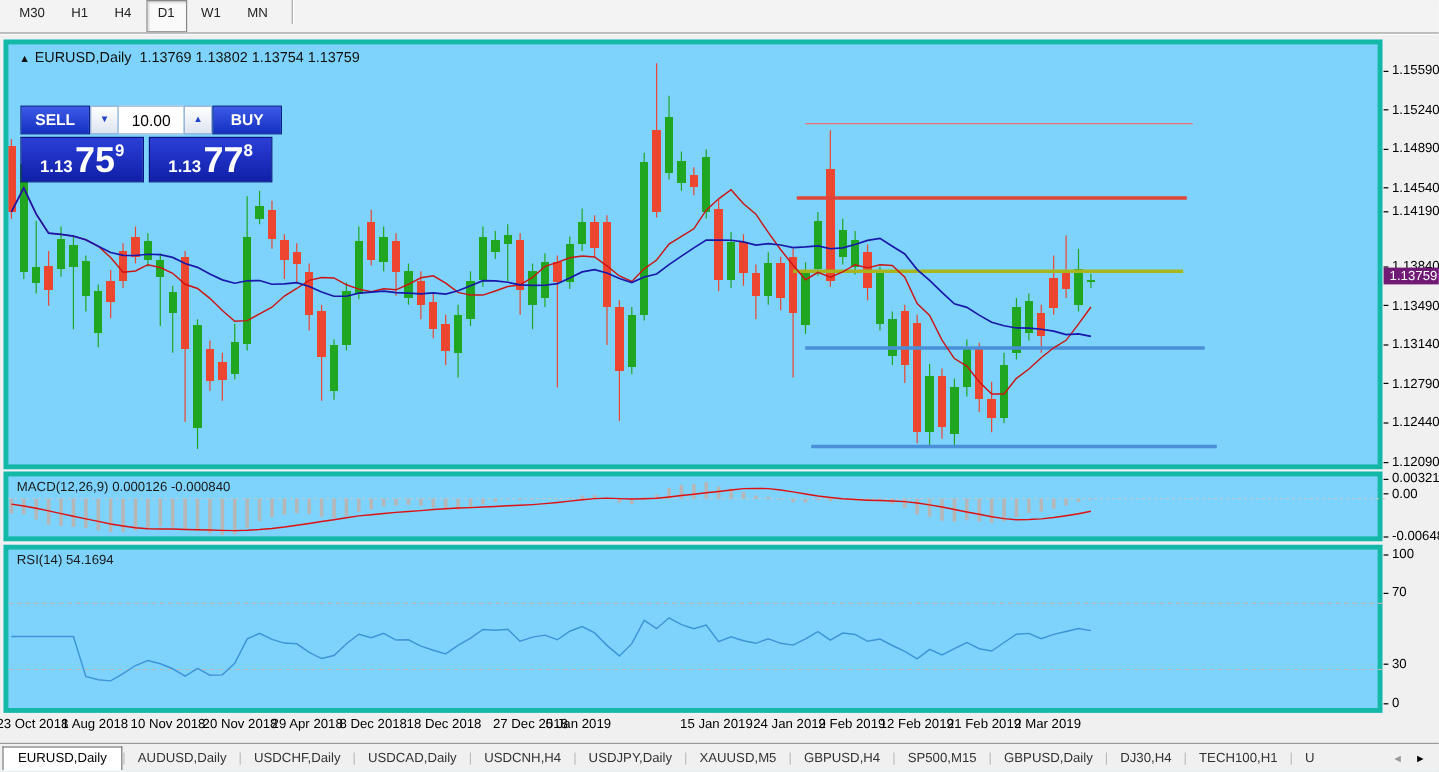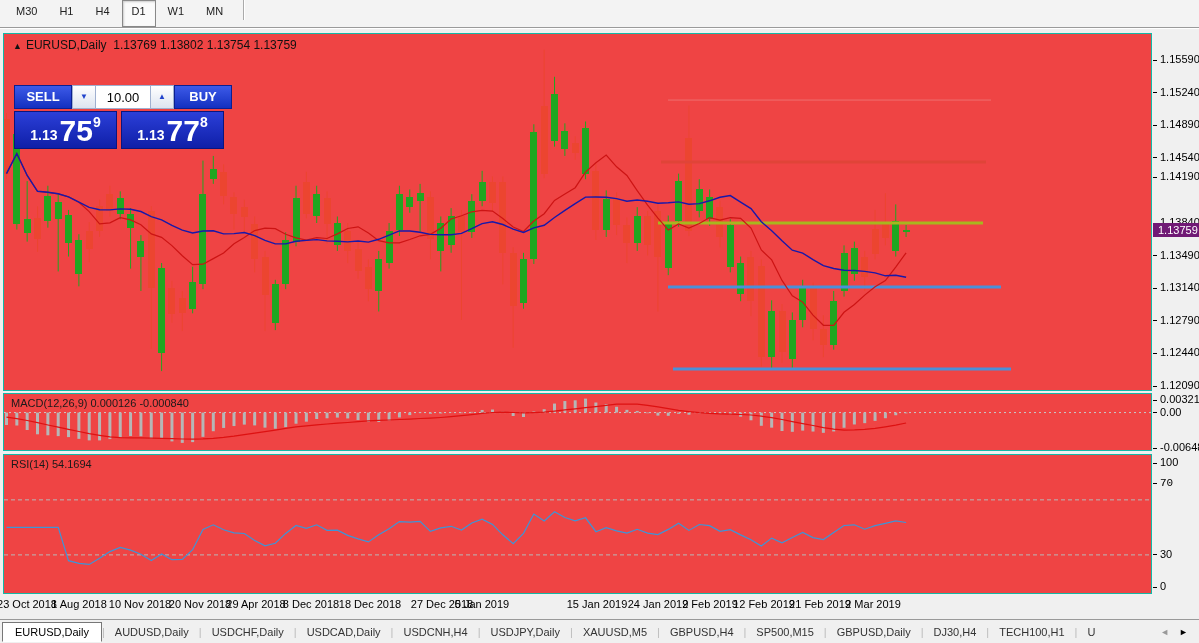--- a/index.html
+++ b/index.html
@@ -4,21 +4,21 @@
 <style>
   * { margin:0; padding:0; box-sizing:border-box; }
   html,body { width:1199px; height:643px; overflow:hidden; background:#f0f0f0;
               font-family:"Liberation Sans","DejaVu Sans",sans-serif; }
   .toolbar { position:absolute; left:0; top:0; width:1199px; height:28px; background:#f3f3f3;
              border-bottom:1px solid #9a9a9a; box-shadow:0 1px 0 #ffffff; display:flex; padding-left:6px; }
   .tf-tab { font-size:11px; color:#222; padding:4px 9px; margin-right:2px; cursor:default; border:1px solid transparent; }
   .tf-tab.active { background:#fafafa; border:1px solid #888; box-shadow:inset 1px 1px 2px #ccc; }
   .toolbar-sep { width:1px; height:20px; background:#aaa; margin-left:8px; box-shadow:1px 0 0 #fff; }
 
-  .panel { position:absolute; background:#ef4444; border:1px solid #14b8a6; }
+  .panel { position:absolute; background:#7dd3fc; border:4px solid #14b8a6; }
   #main-panel  { left:3px; top:33px;  width:1149px; height:358px; }
   #macd-panel  { left:3px; top:393px; width:1149px; height:58px; }
   #rsi-panel   { left:3px; top:454px; width:1149px; height:140px; }
   svg { position:absolute; left:0; top:0; }
 
   .chart-title { position:absolute; left:9px; top:4px; font-size:12px; color:#111; white-space:nowrap; z-index:5; }
   .chart-title .tri { font-size:9px; margin-right:4px; }
   .ind-label { position:absolute; left:7px; top:3px; font-size:11px; color:#1a1a1a; z-index:5; white-space:nowrap; }
 
   .axis-col { position:absolute; left:1153px; top:33px; width:46px; height:585px; }
@@ -395,21 +395,21 @@
     <div class="plabel" style="top: 215.6px;"><span class="tick"></span>1.13490</div>
     <div class="plabel" style="top: 248.2px;"><span class="tick"></span>1.13140</div>
     <div class="plabel" style="top: 280.8px;"><span class="tick"></span>1.12790</div>
     <div class="plabel" style="top: 313.4px;"><span class="tick"></span>1.12440</div>
     <div class="plabel" style="top: 346px;"><span class="tick"></span>1.12090</div>
     <div class="curprice" style="top: 189.545px;">1.13759</div>
     <div class="plabel" style="top: 360px;"><span class="tick"></span>0.003216</div>
     <div class="plabel" style="top: 372.565px;"><span class="tick"></span>0.00</div>
     <div class="plabel" style="top: 408px;"><span class="tick"></span>-0.006485</div>
     <div class="plabel" style="top: 423px;"><span class="tick"></span>100</div>
-    <div class="plabel" style="top: 444px; font-family: Liberation Mono, monospace;"><span class="tick"></span>70</div>
+    <div class="plabel" style="top: 455px;"><span class="tick"></span>70</div>
     <div class="plabel" style="top: 514.899px;"><span class="tick"></span>30</div>
     <div class="plabel" style="top: 547px;"><span class="tick"></span>0</div>
   </div>
 <div class="date-axis" id="date-axis">
     <div class="dlabel" style="left: 24px;">23 Oct 2018</div>
     <div class="dlabel" style="left: 76px;">1 Aug 2018</div>
     <div class="dlabel" style="left: 137px;">10 Nov 2018</div>
     <div class="dlabel" style="left: 197px;">20 Nov 2018</div>
     <div class="dlabel" style="left: 253px;">29 Apr 2018</div>
     <div class="dlabel" style="left: 308px;">8 Dec 2018</div>

